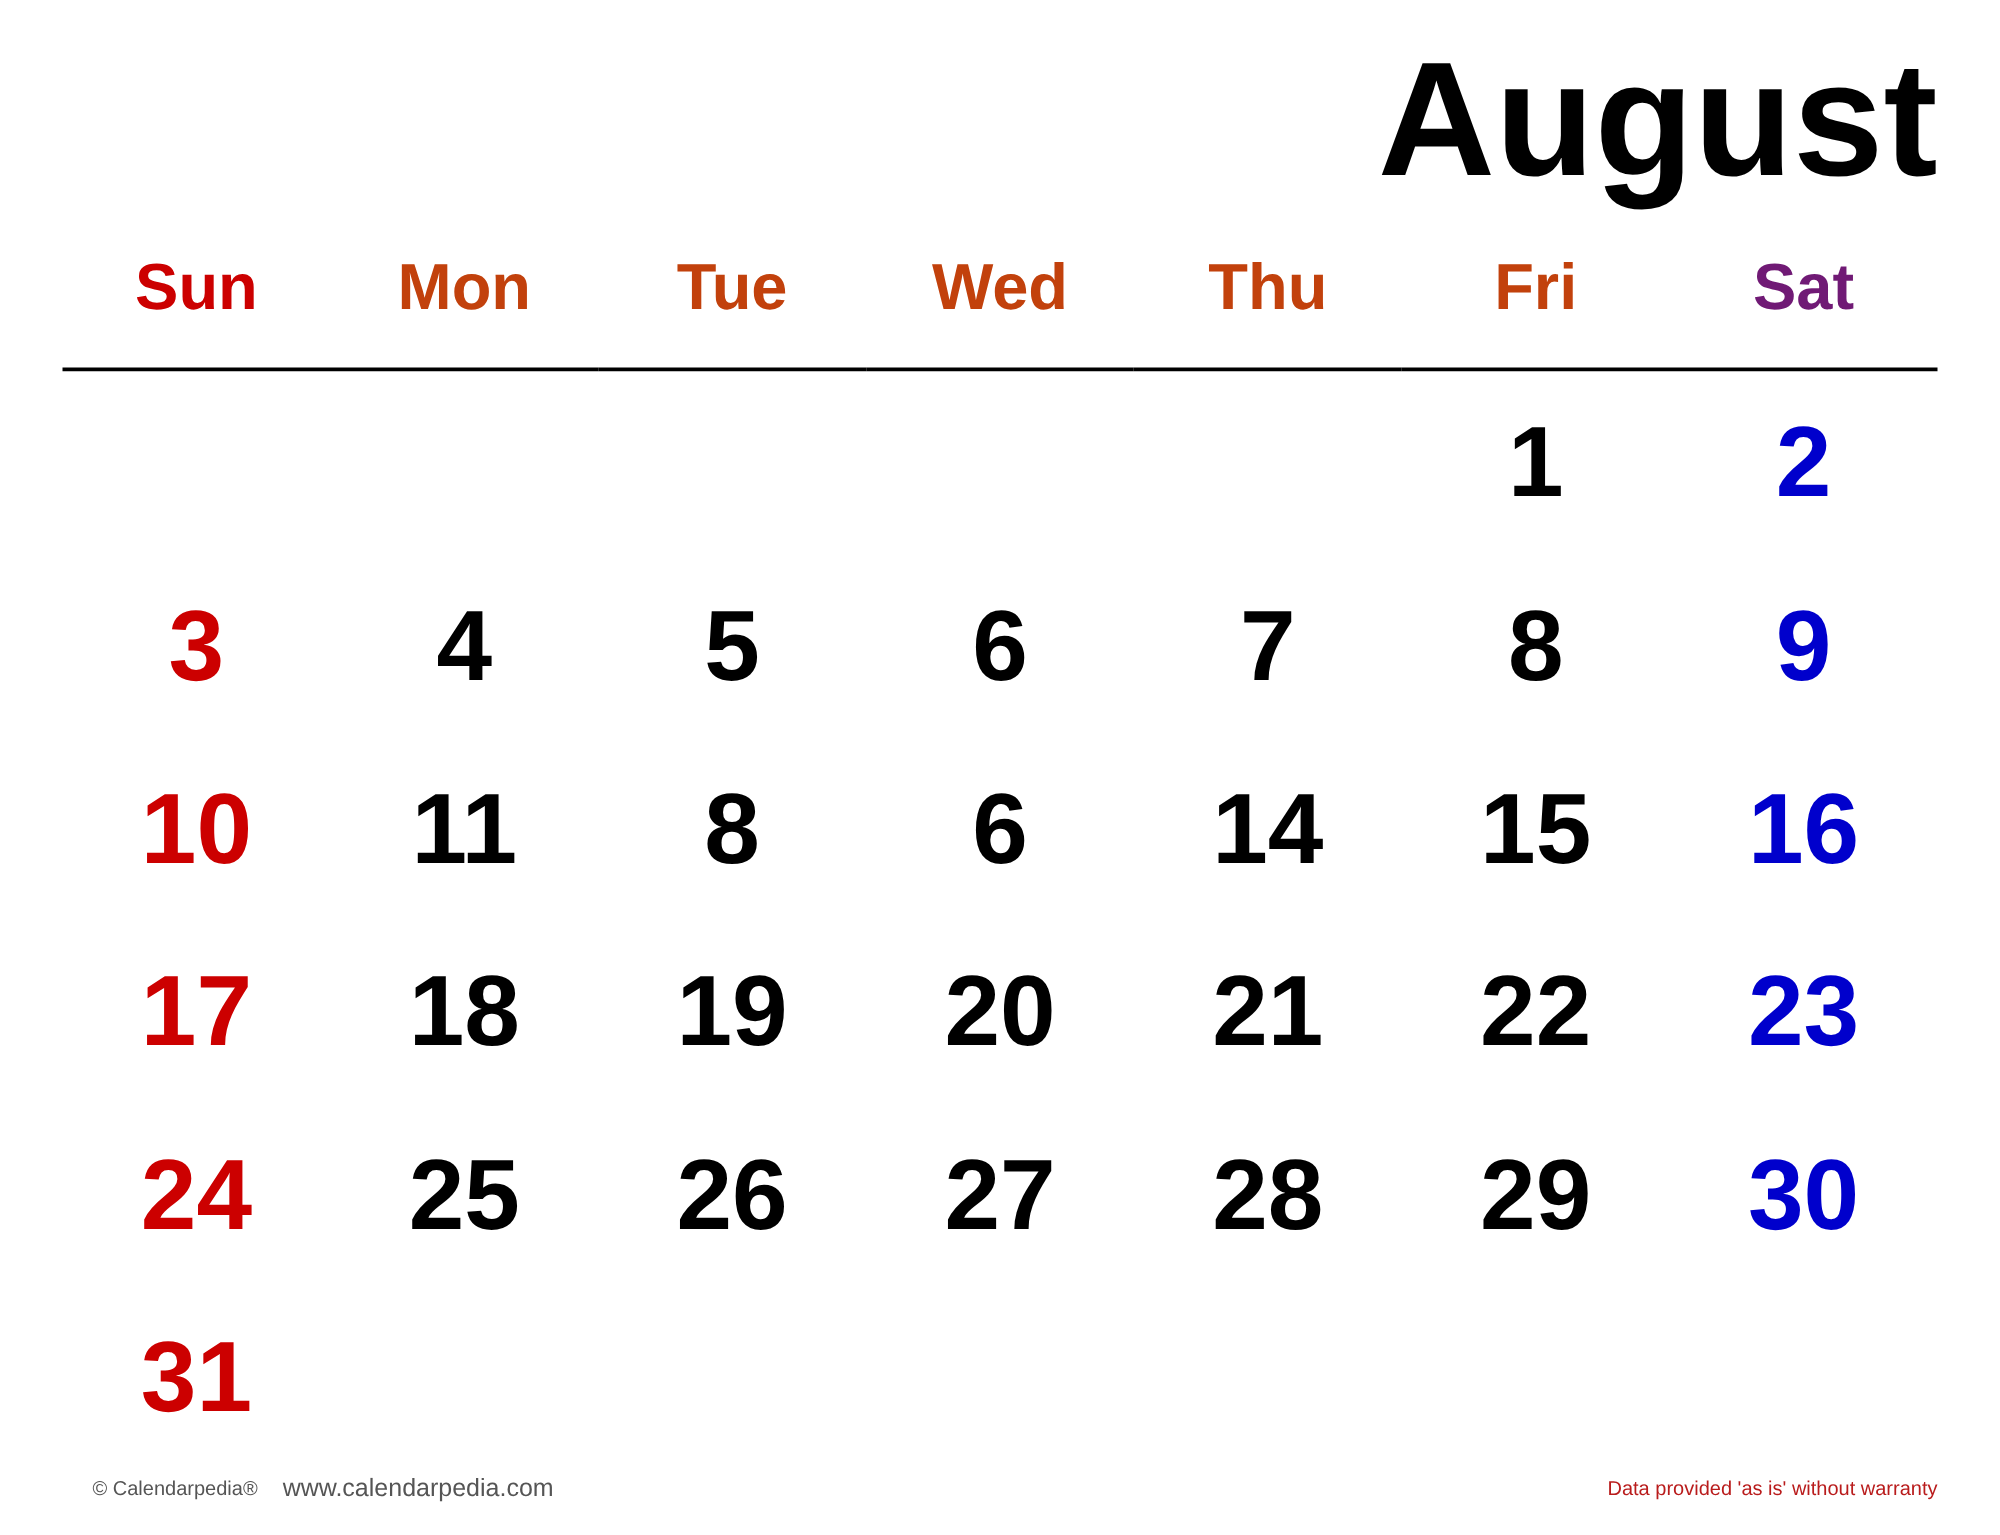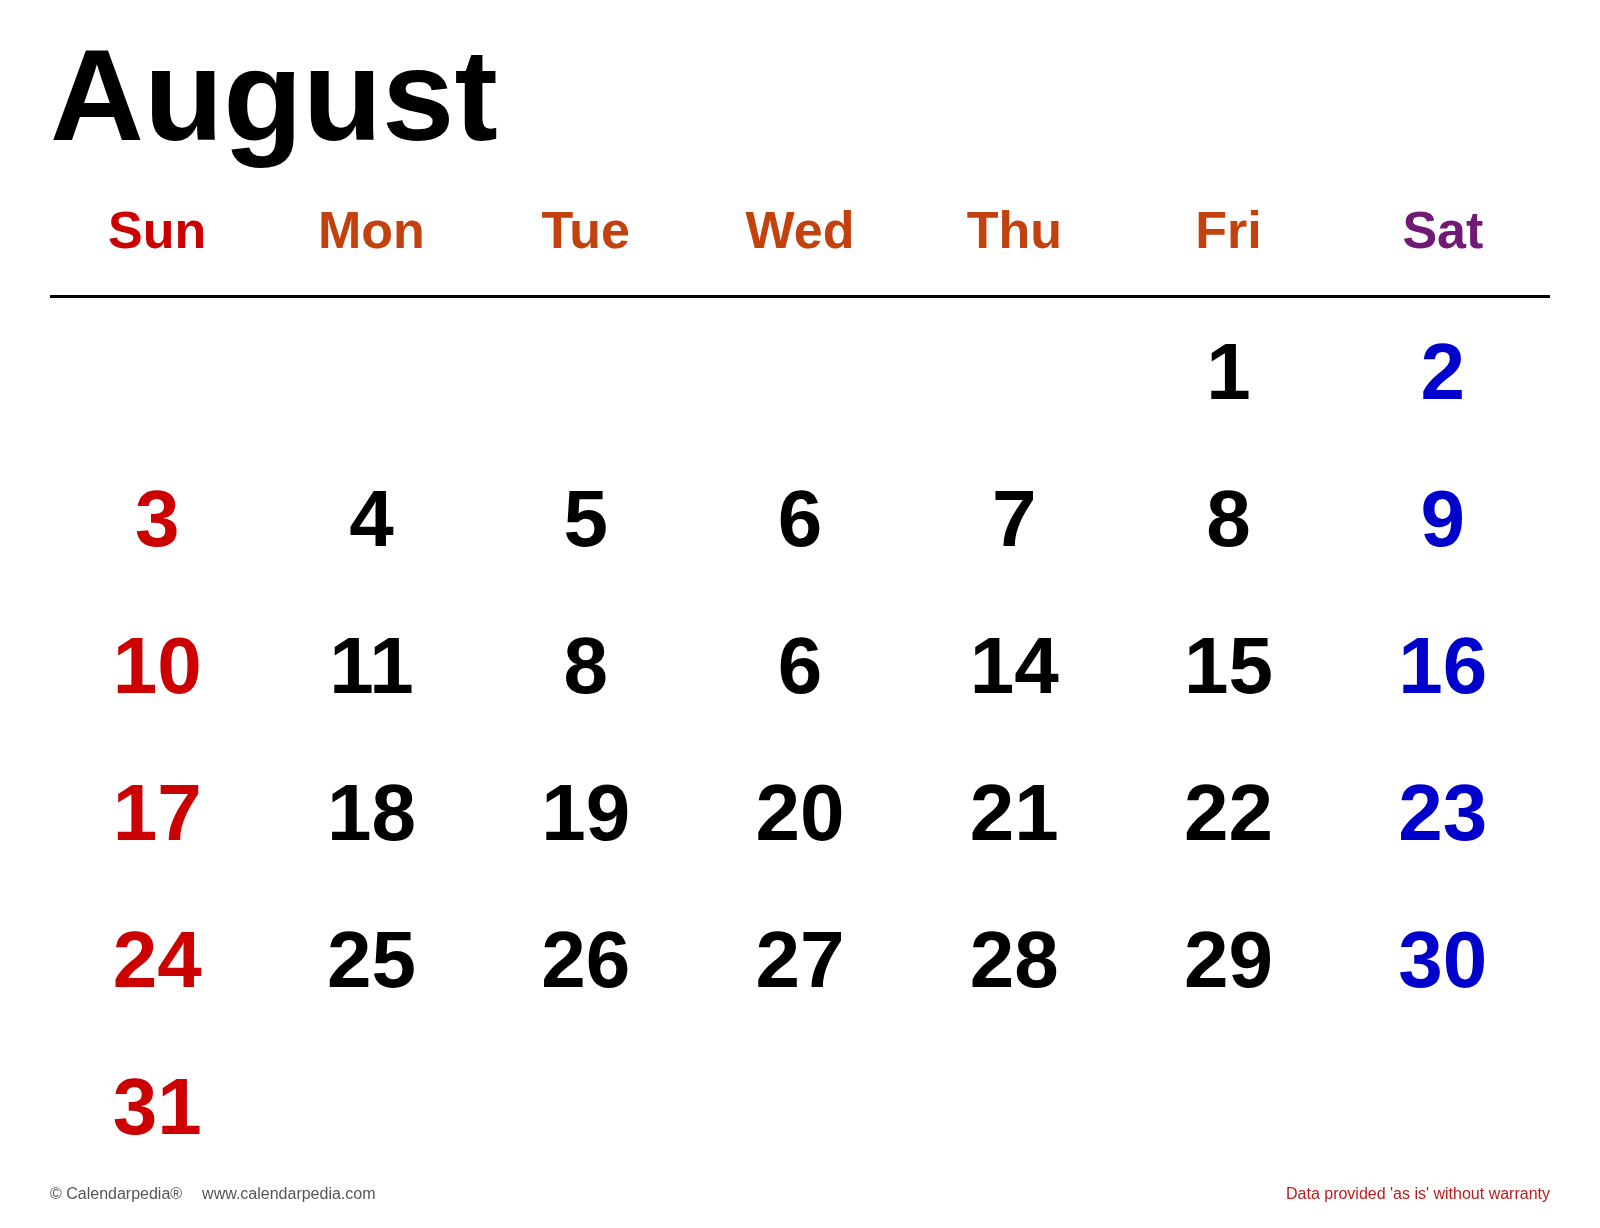--- a/index.html
+++ b/index.html
@@ -21,22 +21,23 @@
       width: 1600px;
       height: 1228px;
       padding: 30px 50px 20px 50px;
       display: flex;
       flex-direction: column;
     }
 
     .header-row {
       display: flex;
       justify-content: space-between;
-      align-items: center;
+      align-items: flex-end;
       margin-bottom: 20px;
+      flex-direction: column;
     }
 
     .month-title {
       font-size: 130px;
       font-weight: 900;
       color: #000000;
       line-height: 1;
     }
 
     .year-title {
@@ -105,24 +106,25 @@
 
     .footer-left {
       display: flex;
       align-items: center;
       gap: 20px;
     }
 
     .footer-copyright {
       font-size: 16px;
       color: #555;
+      margin-left: 24px;
     }
 
     .footer-website {
-      font-size: 16px;
+      font-size: 20px;
       color: #555;
     }
 
     .footer-disclaimer {
       font-size: 16px;
       color: #b91c1c;
     }
   </style>
 </head>
 <body>

